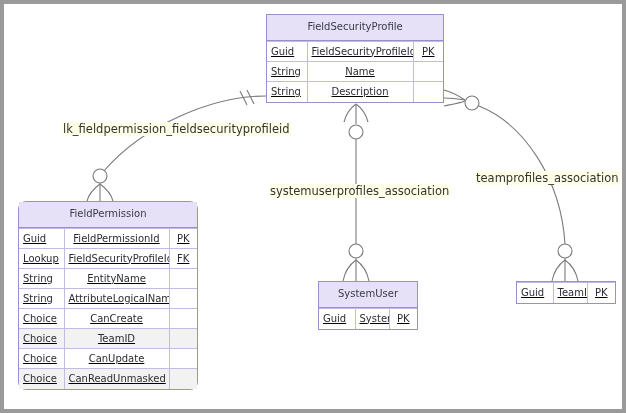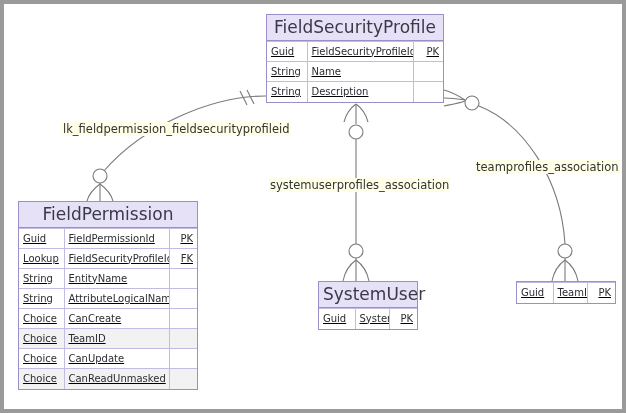--- a/index.html
+++ b/index.html
@@ -30,21 +30,21 @@
   .entity {
     position: absolute;
     border: 1.5px solid #9b8ec9;
     background: #ffffff;
     box-sizing: border-box;
     z-index: 5;
   }
   .entity-title {
     background: #e6e1f7;
     color: #3a3a46;
-    font-size: 17px;
+    font-size: 10px;
     text-align: center;
     padding: 5px 4px 6px 4px;
     border-bottom: 1.5px solid #9b8ec9;
     box-sizing: border-box;
     line-height: 14px;
   }
   .attr-table {
     width: 100%;
     border-collapse: collapse;
     table-layout: fixed;
@@ -55,24 +55,24 @@
     border: 1px solid #c4bbe4;
     font-size: 10px;
     color: #2b2b33;
     padding: 0 4px;
     line-height: 18px;
     white-space: nowrap;
     overflow: hidden;
     box-sizing: border-box;
   }
   .attr-table td:first-child { border-left: none; }
-  .attr-table td:last-child { border-right: none; text-align: right; }
+  .attr-table td:last-child { border-right: none; }
   .attr-table tr:last-child td { border-bottom: none; }
   .c-type  { text-align: left; }
-  .c-name  { text-align: left; }
+  .c-name  { text-align: center; }
   .c-key   { text-align: center; }
   tr.tinted td { background: #f2f2f2; }
 
   
   .fsp .c-type { width: 40px; }
   .fsp .c-key  { width: 30px; }
 
   .fp  .c-type { width: 45px; }
   .fp  .c-key  { width: 28px; }
 
@@ -130,23 +130,23 @@
       <path d="M475,102 C520,120 557,175 561,240"></path>
       <circle cx="561" cy="247" r="7" fill="#ffffff"></circle>
       <line x1="561" y1="254" x2="561" y2="277"></line>
       <path d="M561,256 C554,261 550,267 548,277"></path>
       <path d="M561,256 C568,261 572,267 574,277"></path>
     </g>
   </svg>
 
   <div class="rel-label" style="left:58px; top:118px;">lk_fieldpermission_fieldsecurityprofileid</div>
 
-  <div class="rel-label" style="left:265px; top:174px;">systemuserprofiles_association</div>
-
-  <div class="rel-label" style="left:471px; top:156px;">teamprofiles_association</div>
+  <div class="rel-label" style="left:265px; top:180px;">systemuserprofiles_association</div>
+
+  <div class="rel-label" style="left:471px; top:167px;">teamprofiles_association</div>
 
   <div class="entity fsp" style="left:262px; top:10px; width:178px;">
     <div class="entity-title">FieldSecurityProfile</div>
     <table class="attr-table">
       <tbody>
           <tr>
         <td class="c-type">Guid</td>
         <td class="c-name">FieldSecurityProfileId</td>
         <td class="c-key">PK</td>
       </tr>
@@ -157,21 +157,21 @@
       </tr>
       <tr>
         <td class="c-type">String</td>
         <td class="c-name">Description</td>
         <td class="c-key"></td>
       </tr>
     </tbody>
       </table>
   </div>
 
-  <div class="entity fp" style="left:14px; top:197px; width:180px;">
+  <div class="entity fp" style="left:14px; top:197px; width:180px;border-radius:8px;">
     <div class="entity-title">FieldPermission</div>
     <table class="attr-table">
       <tbody>
           <tr>
         <td class="c-type">Guid</td>
         <td class="c-name">FieldPermissionId</td>
         <td class="c-key">PK</td>
       </tr>
       <tr>
         <td class="c-type">Lookup</td>

